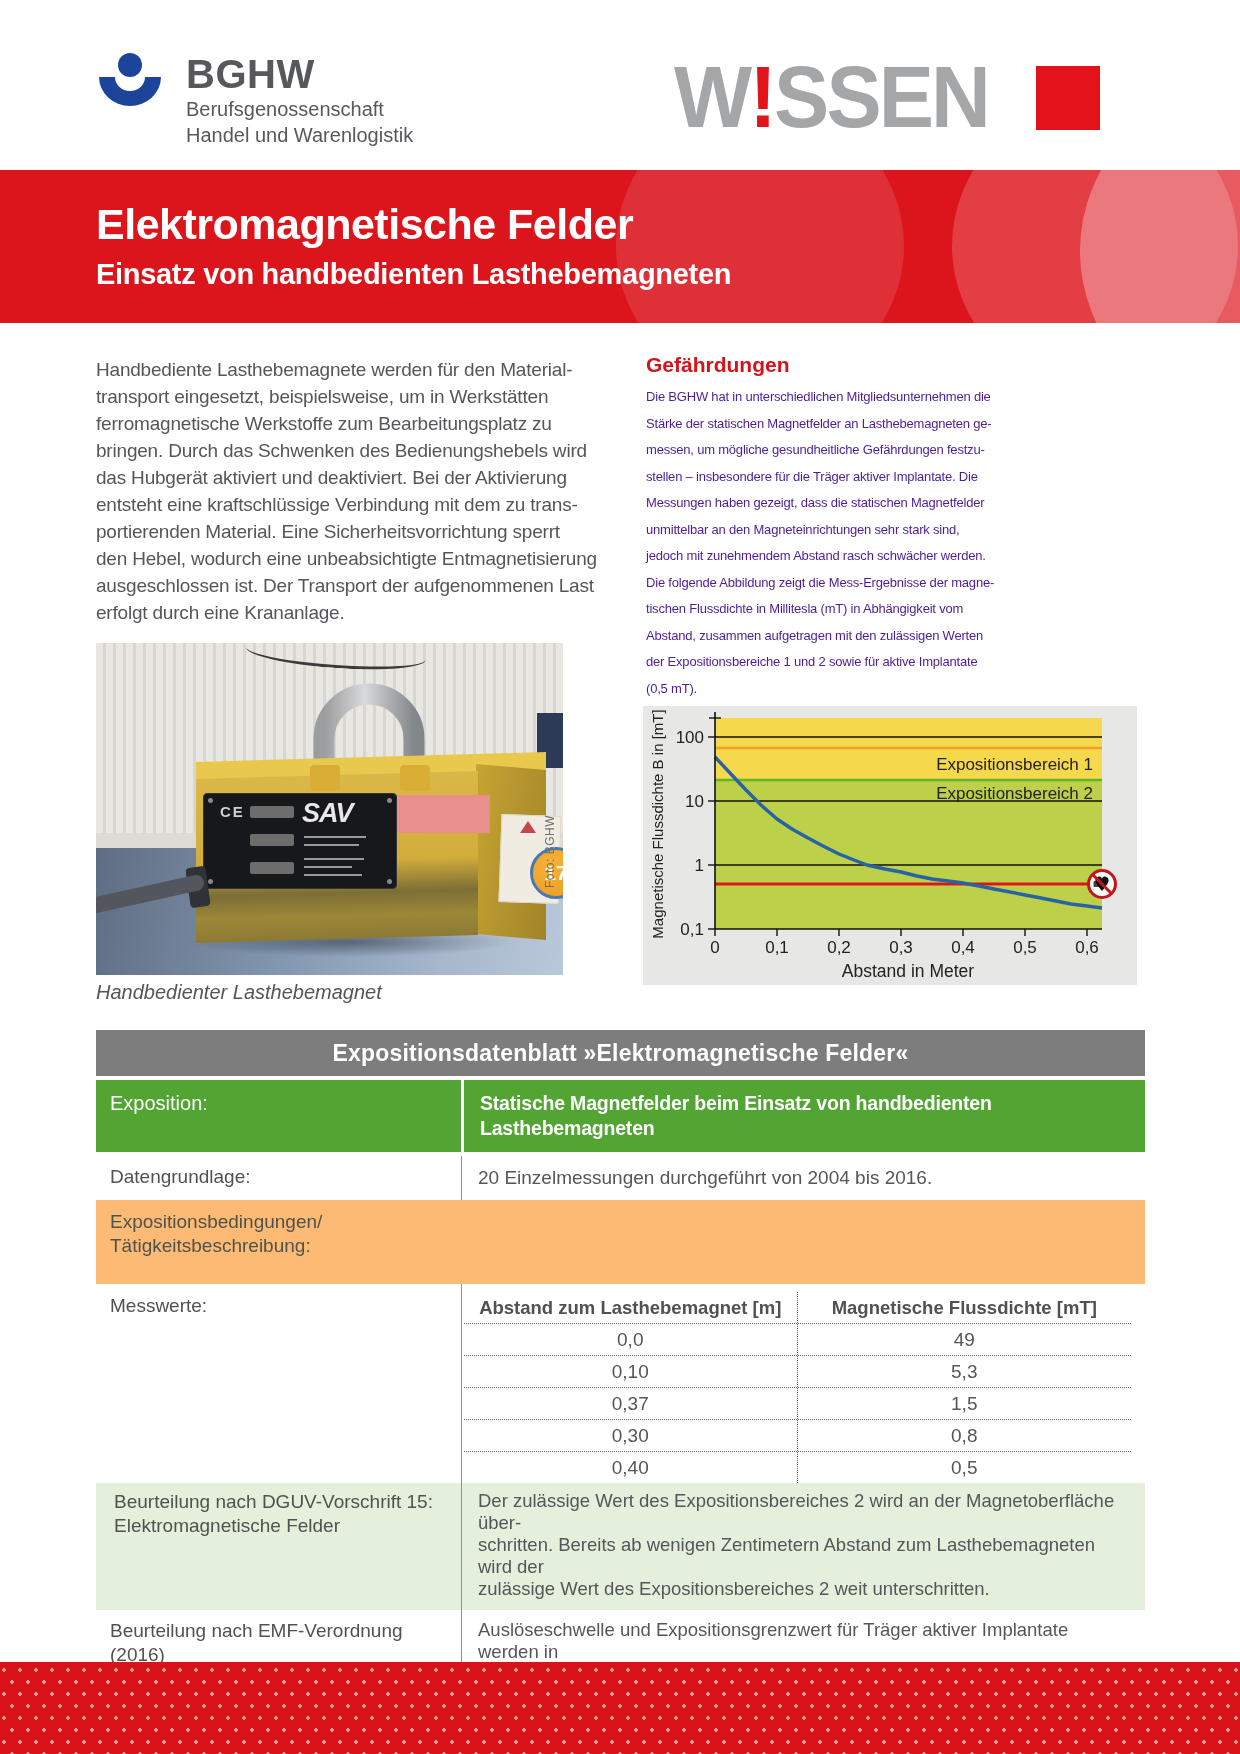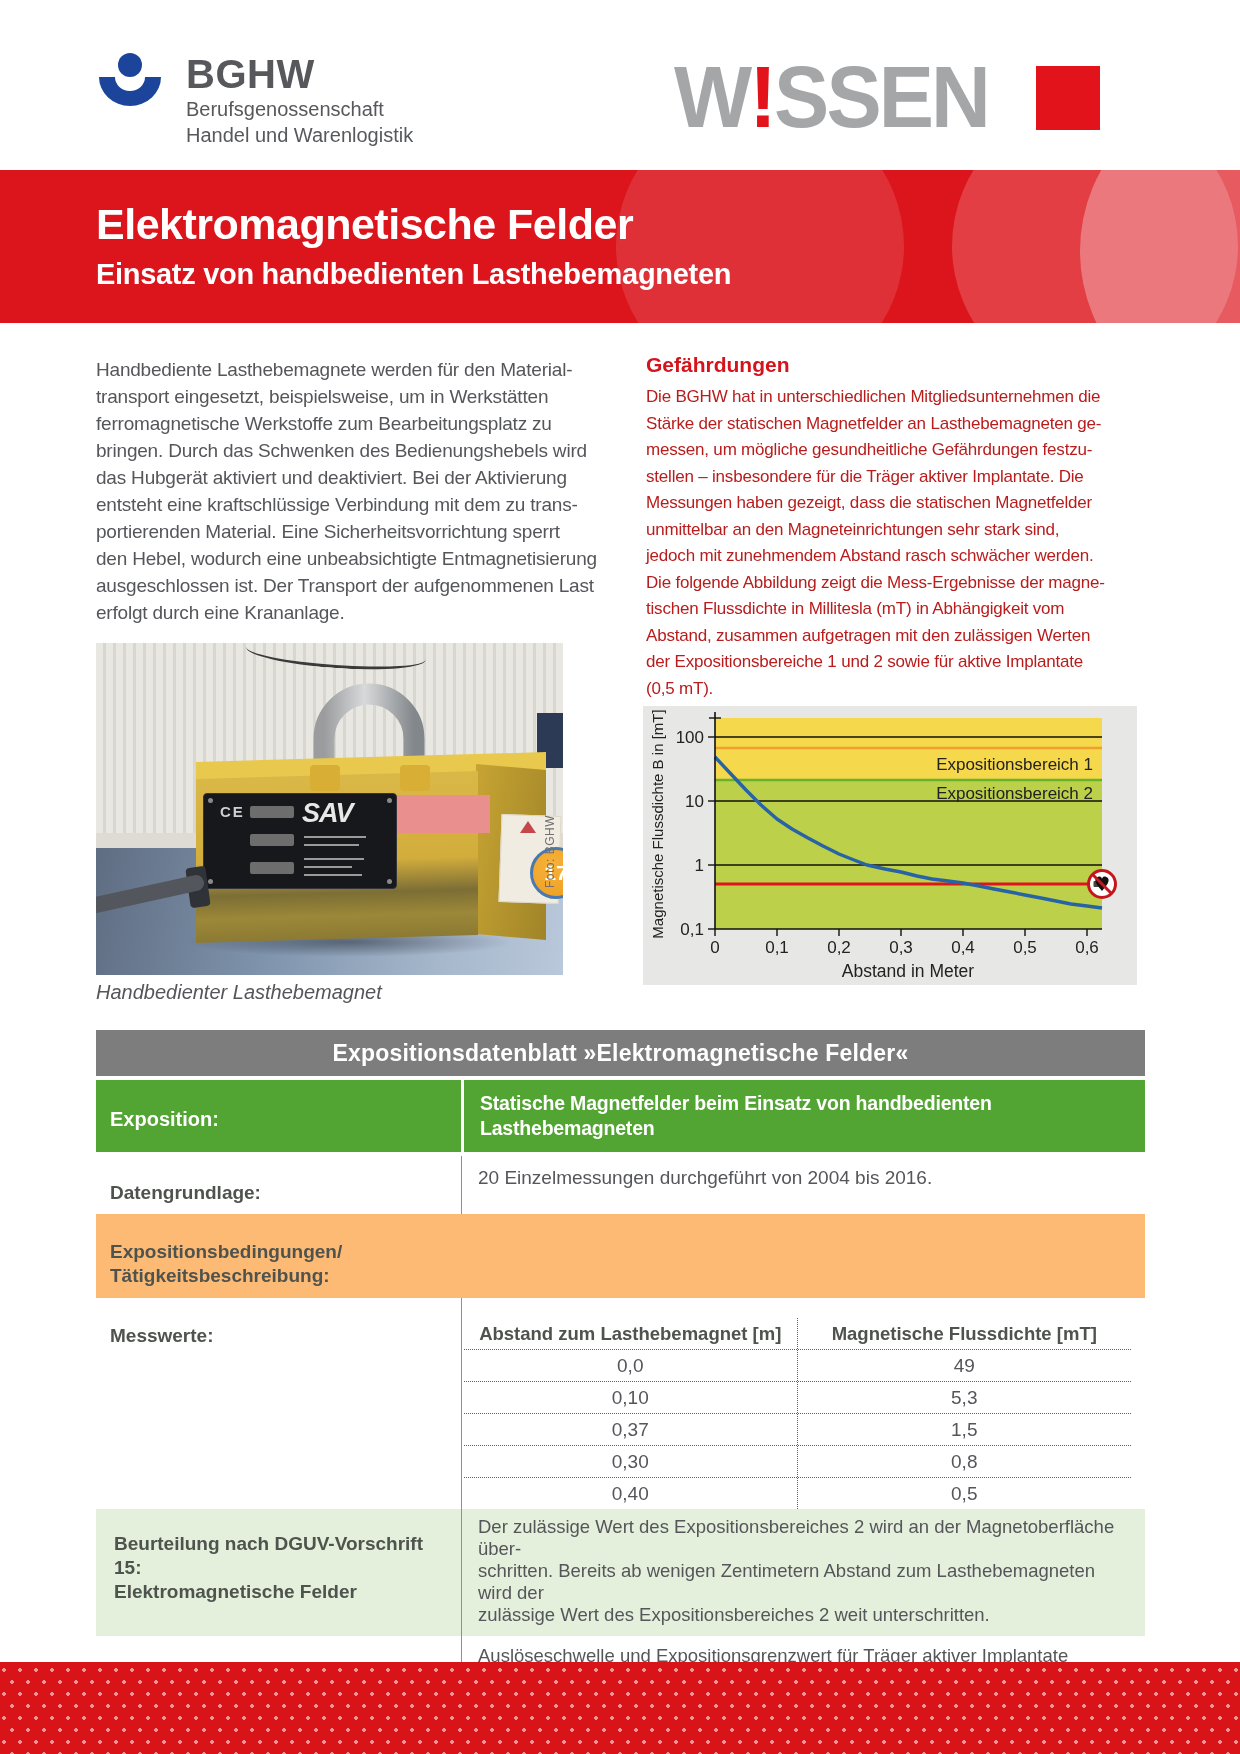--- a/index.html
+++ b/index.html
@@ -23,21 +23,21 @@
   .c2{left:952px;top:-68px;width:286px;height:288px;background:rgba(255,255,255,.18);}
   .c3{left:1080px;top:-84px;width:330px;height:330px;background:rgba(255,255,255,.30);}
   .banner-title{position:absolute;left:96px;top:30px;font-size:43px;font-weight:bold;color:#fff;letter-spacing:-.5px;}
   .banner-sub{position:absolute;left:96px;top:88px;font-size:29px;font-weight:bold;color:#fff;letter-spacing:-.3px;}
 
   
   .joined{white-space:pre-line;}
   .intro{position:absolute;left:96px;top:356px;width:548px;font-size:19px;line-height:27px;color:#55565a;letter-spacing:-.2px;}
   .hazards{position:absolute;left:646px;top:353px;width:505px;}
   .hazards h3{margin:0 0 7px 0;font-size:21px;color:#d6121a;font-weight:bold;}
-  .hazards .body{font-size:17px;line-height:26.5px;color:#b91c1c;letter-spacing:-.2px;}
+  .hazards .body{font-size:13px;line-height:26.5px;color:#4c1d95;letter-spacing:-.2px;}
 
   
   .photo{position:absolute;left:96px;top:643px;width:467px;height:332px;overflow:hidden;background:#e9e7e2;}
   .radiator{position:absolute;left:0;top:0;width:100%;height:190px;
     background:repeating-linear-gradient(90deg,#e9e7e2 0 7px,#d9d6cf 7px 10px);border-bottom:2px solid #c9c6bf;}
   .wall-lower{position:absolute;left:0;top:190px;width:100%;height:30px;background:#dedbd4;}
   .cable{position:absolute;left:150px;top:-4px;width:180px;height:26px;border-bottom:3px solid #3a3a3a;border-radius:50%;transform:rotate(4deg);}
   .surface{position:absolute;left:0;bottom:0;width:100%;height:127px;
     background:linear-gradient(100deg,#5f6d82 0%,#8095ae 40%,#a7b8cc 75%,#b9c8da 100%);}
   .dark-object{position:absolute;right:0;top:70px;width:26px;height:55px;background:#2c3a55;}
@@ -65,30 +65,30 @@
 
   
   .chart-panel{position:absolute;left:643px;top:706px;width:494px;height:279px;background:#e7e7e5;}
   .chart-panel text{font-family:"Liberation Sans",sans-serif;fill:#222;}
 
   
   .datasheet{position:absolute;left:96px;top:1030px;width:1049px;font-size:19px;border-bottom:2px solid #85888b;}
   .t-title{height:46px;line-height:46px;background:#7d7d7d;color:#fff;text-align:center;
            font-size:23px;font-weight:bold;letter-spacing:.2px;margin-bottom:4px;}
   .t-row{display:grid;grid-template-columns:365px 1fr;}
-  .t-row .lab{padding:10px 14px;font-weight:bold;color:#4f534e;line-height:24px;margin-top:16px;}
+  .t-row .lab{padding:10px 14px;font-weight:normal;color:#4f534e;line-height:24px;}
   .t-row .val{padding:10px 16px;line-height:25px;border-left:1px solid #8f9294;color:#55565a;}
   .t-green{background:#52a433;color:#fff;margin-bottom:4px;min-height:46px;box-sizing:border-box;}
   .t-green .lab{color:#fff;font-size:20px;padding:11px 14px;}
   .t-green .val{color:#fff;font-weight:bold;font-size:19.5px;border-left:3px solid #fff;padding:11px 16px;letter-spacing:-.2px;}
   .t-basis{min-height:44px;box-sizing:border-box;}
   .t-basis .lab,.t-basis .val{padding-top:9px;padding-bottom:9px;}
   .t-cond{background:#fdba74;min-height:84px;box-sizing:border-box;}
   .t-mess{min-height:194px;box-sizing:border-box;}
-  .t-mess .val{padding:20px 14px 0 2px;}
+  .t-mess .val{padding:8px 14px 0 2px;}
   .t-dguv{background:#e4efdc;min-height:78px;box-sizing:border-box;}
   .t-dguv .lab{padding-top:7px;padding-bottom:7px;line-height:24px;padding-left:18px;}
   .t-dguv .val{padding-top:7px;line-height:22px;font-size:18.5px;}
   .t-emf{min-height:104px;box-sizing:border-box;}
   .t-emf .lab{padding-top:9px;line-height:24px;}
   .t-emf .val{padding-top:9px;line-height:22px;font-size:18.5px;}
 
   .mtable{width:100%;}
   .mt-row{display:grid;grid-template-columns:1fr 1fr;text-align:center;}
   .mt-row > div{padding:4px 0 3px 0;line-height:24px;}

